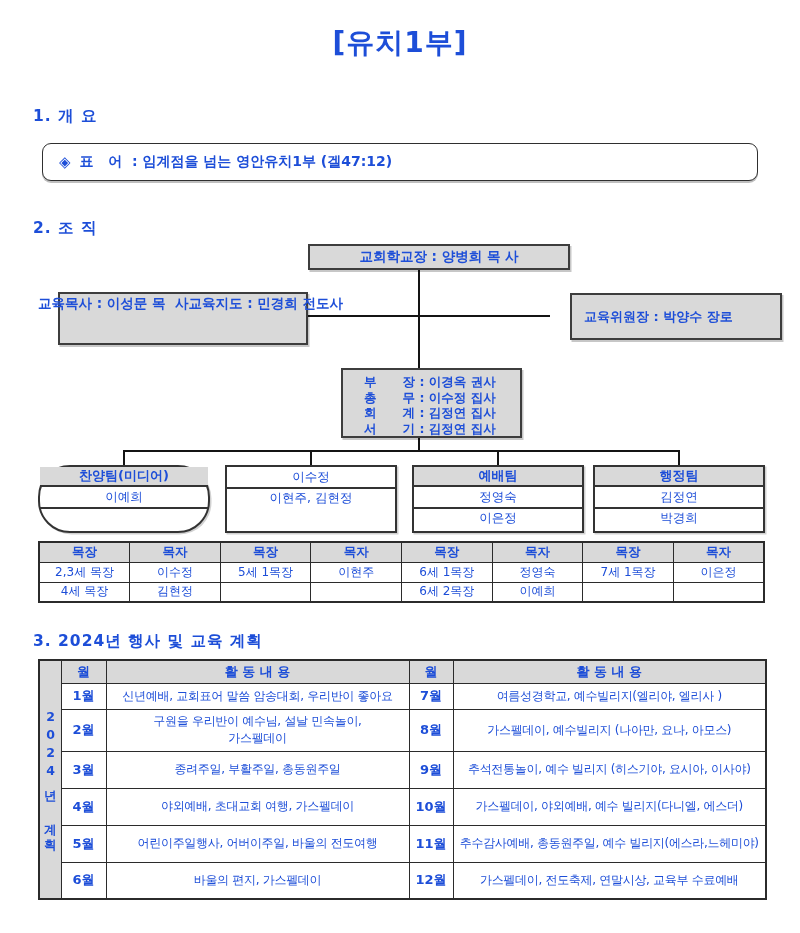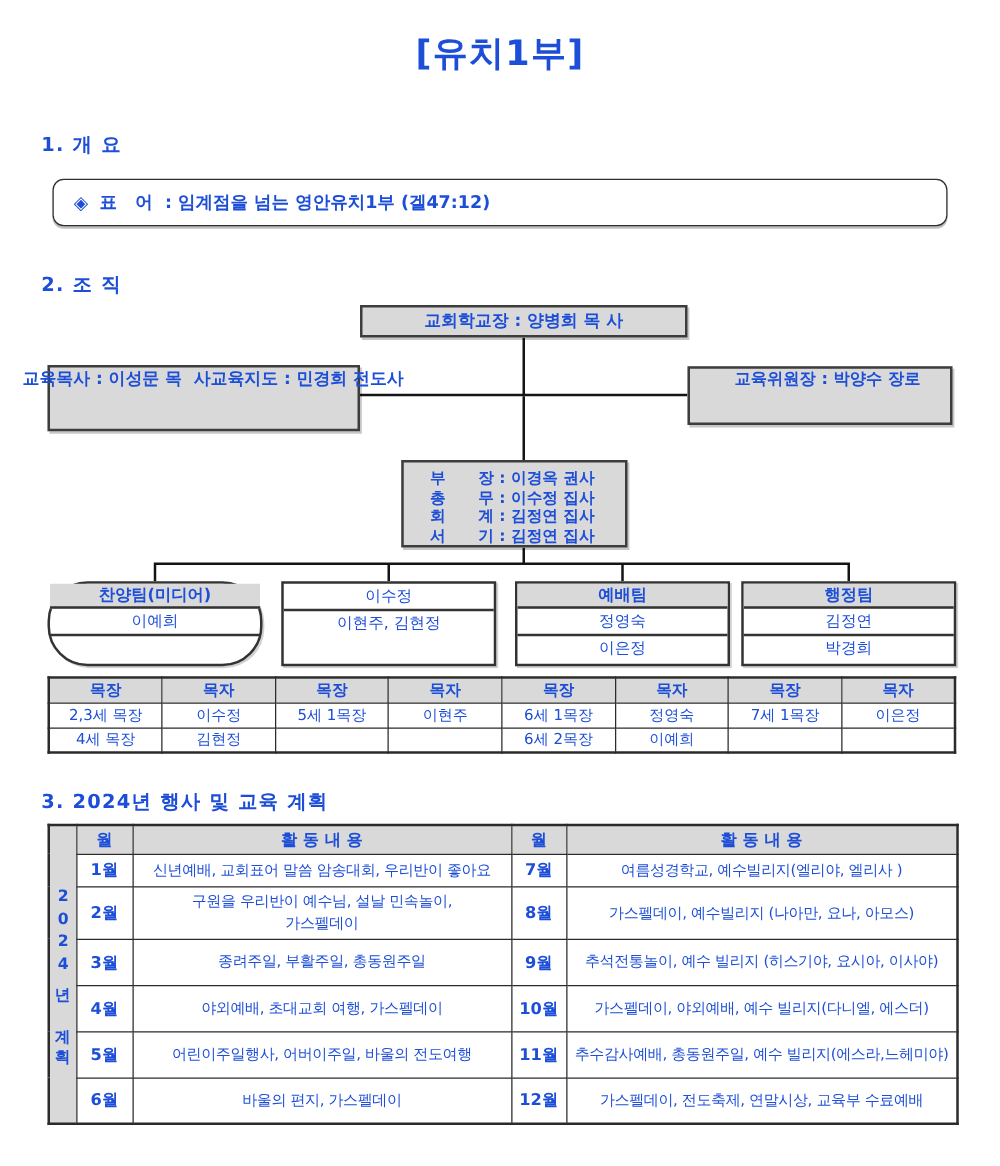--- a/index.html
+++ b/index.html
@@ -26,34 +26,34 @@
     border:1.5px solid #2f2f2f; border-radius:9px; box-shadow:0 2px 0 rgba(0,0,0,.25);
     display:flex; align-items:center; padding-left:16px; gap:9px;
     font-size:14px; font-weight:bold; background:#fff;
   }
   .diamond { font-size:15px; line-height:1; }
   .pre { white-space:pre; }
 
   
   .org-box {
     position:absolute; background:#d9d9d9; border:2px solid #3d3d3d;
-    box-shadow:1.5px 2px 0 rgba(0,0,0,.22); font-weight:bold;
+    box-shadow:1.5px 2px 0 rgba(0,0,0,.22); font-weight:bold;margin-left:20px;
   }
   .box-principal {
     left:288px; top:244px; width:262px; height:26px;
     display:flex; align-items:center; justify-content:center; font-size:13.5px;
   }
   .box-left {
     left:38px; top:292px; width:250px; height:53px;
     display:flex; justify-content:center;
     padding-left:15px; font-size:13.5px; line-height:19px;
   }
   .box-right {
     left:550px; top:293px; width:212px; height:47px;
-    display:flex; flex-direction:row; justify-content:center;
+    display:flex; flex-direction:column; justify-content:center;
     padding-left:12px; font-size:13px; line-height:17px;
   }
   .box-officers {
     left:321px; top:368px; width:181px; height:70px;
     padding:4px 0 0 21px; font-size:12.5px; line-height:15.5px;
   }
 
   .cline { position:absolute; background:#141414; }
 
   

